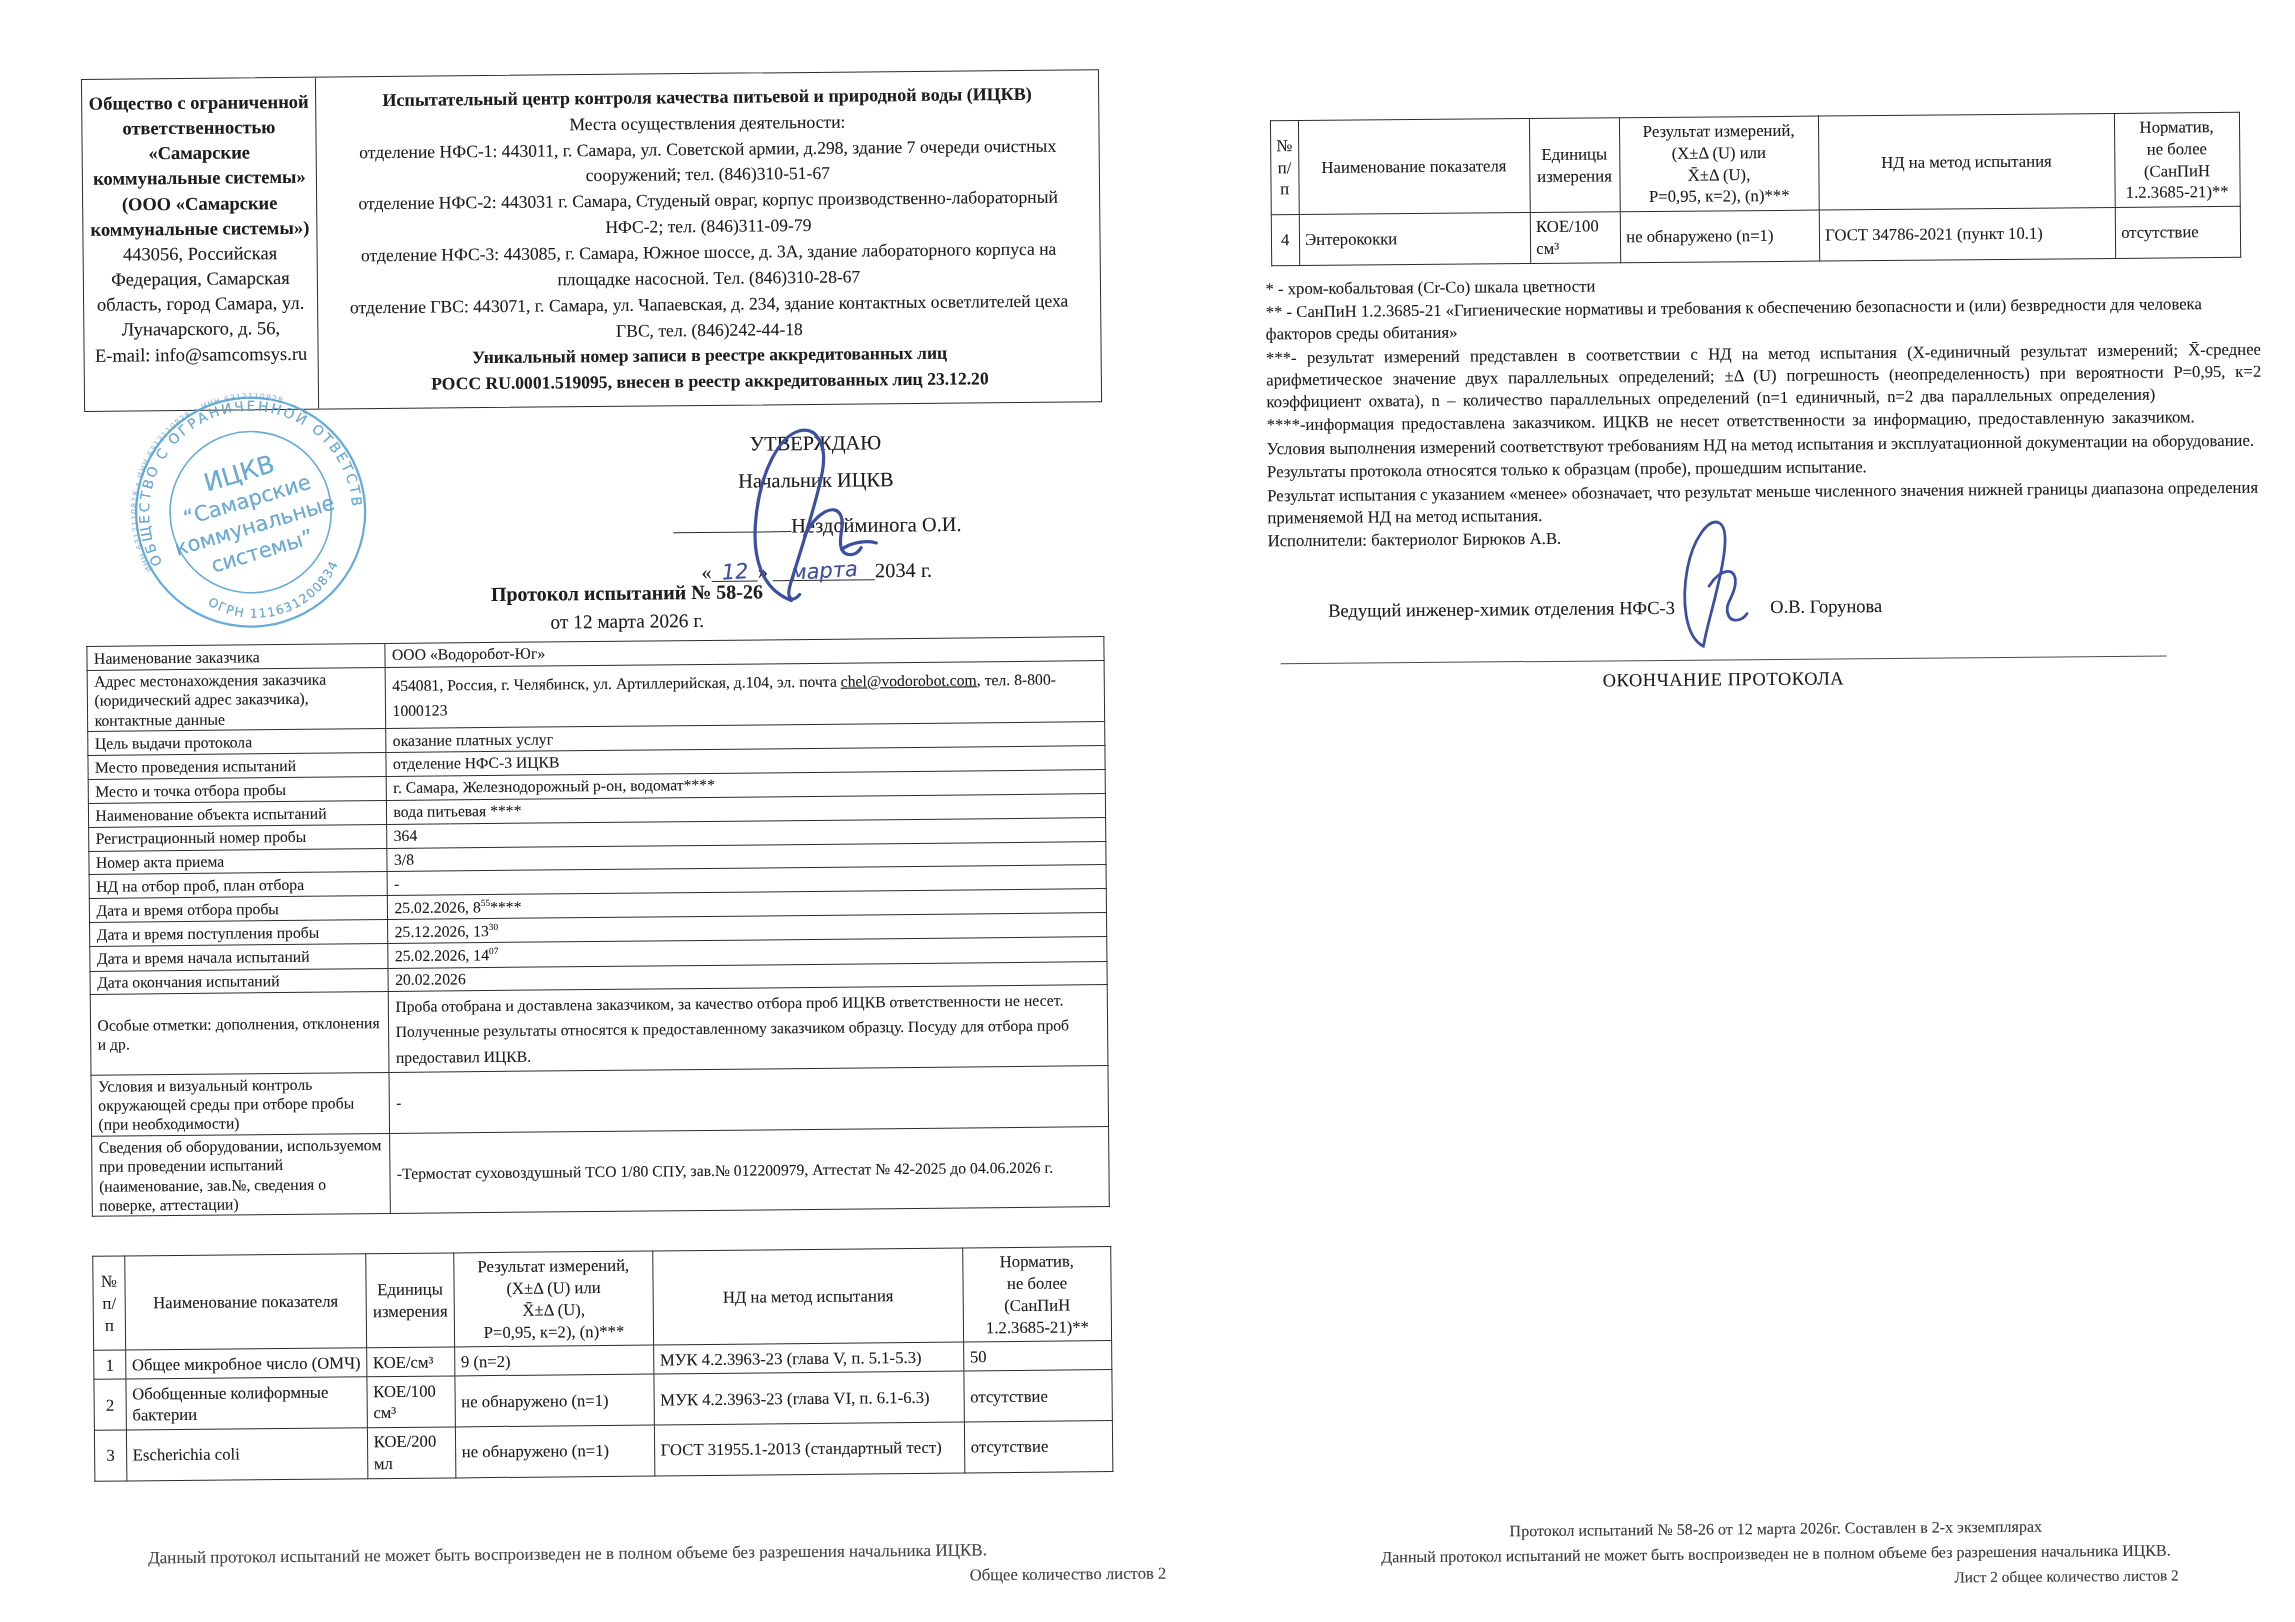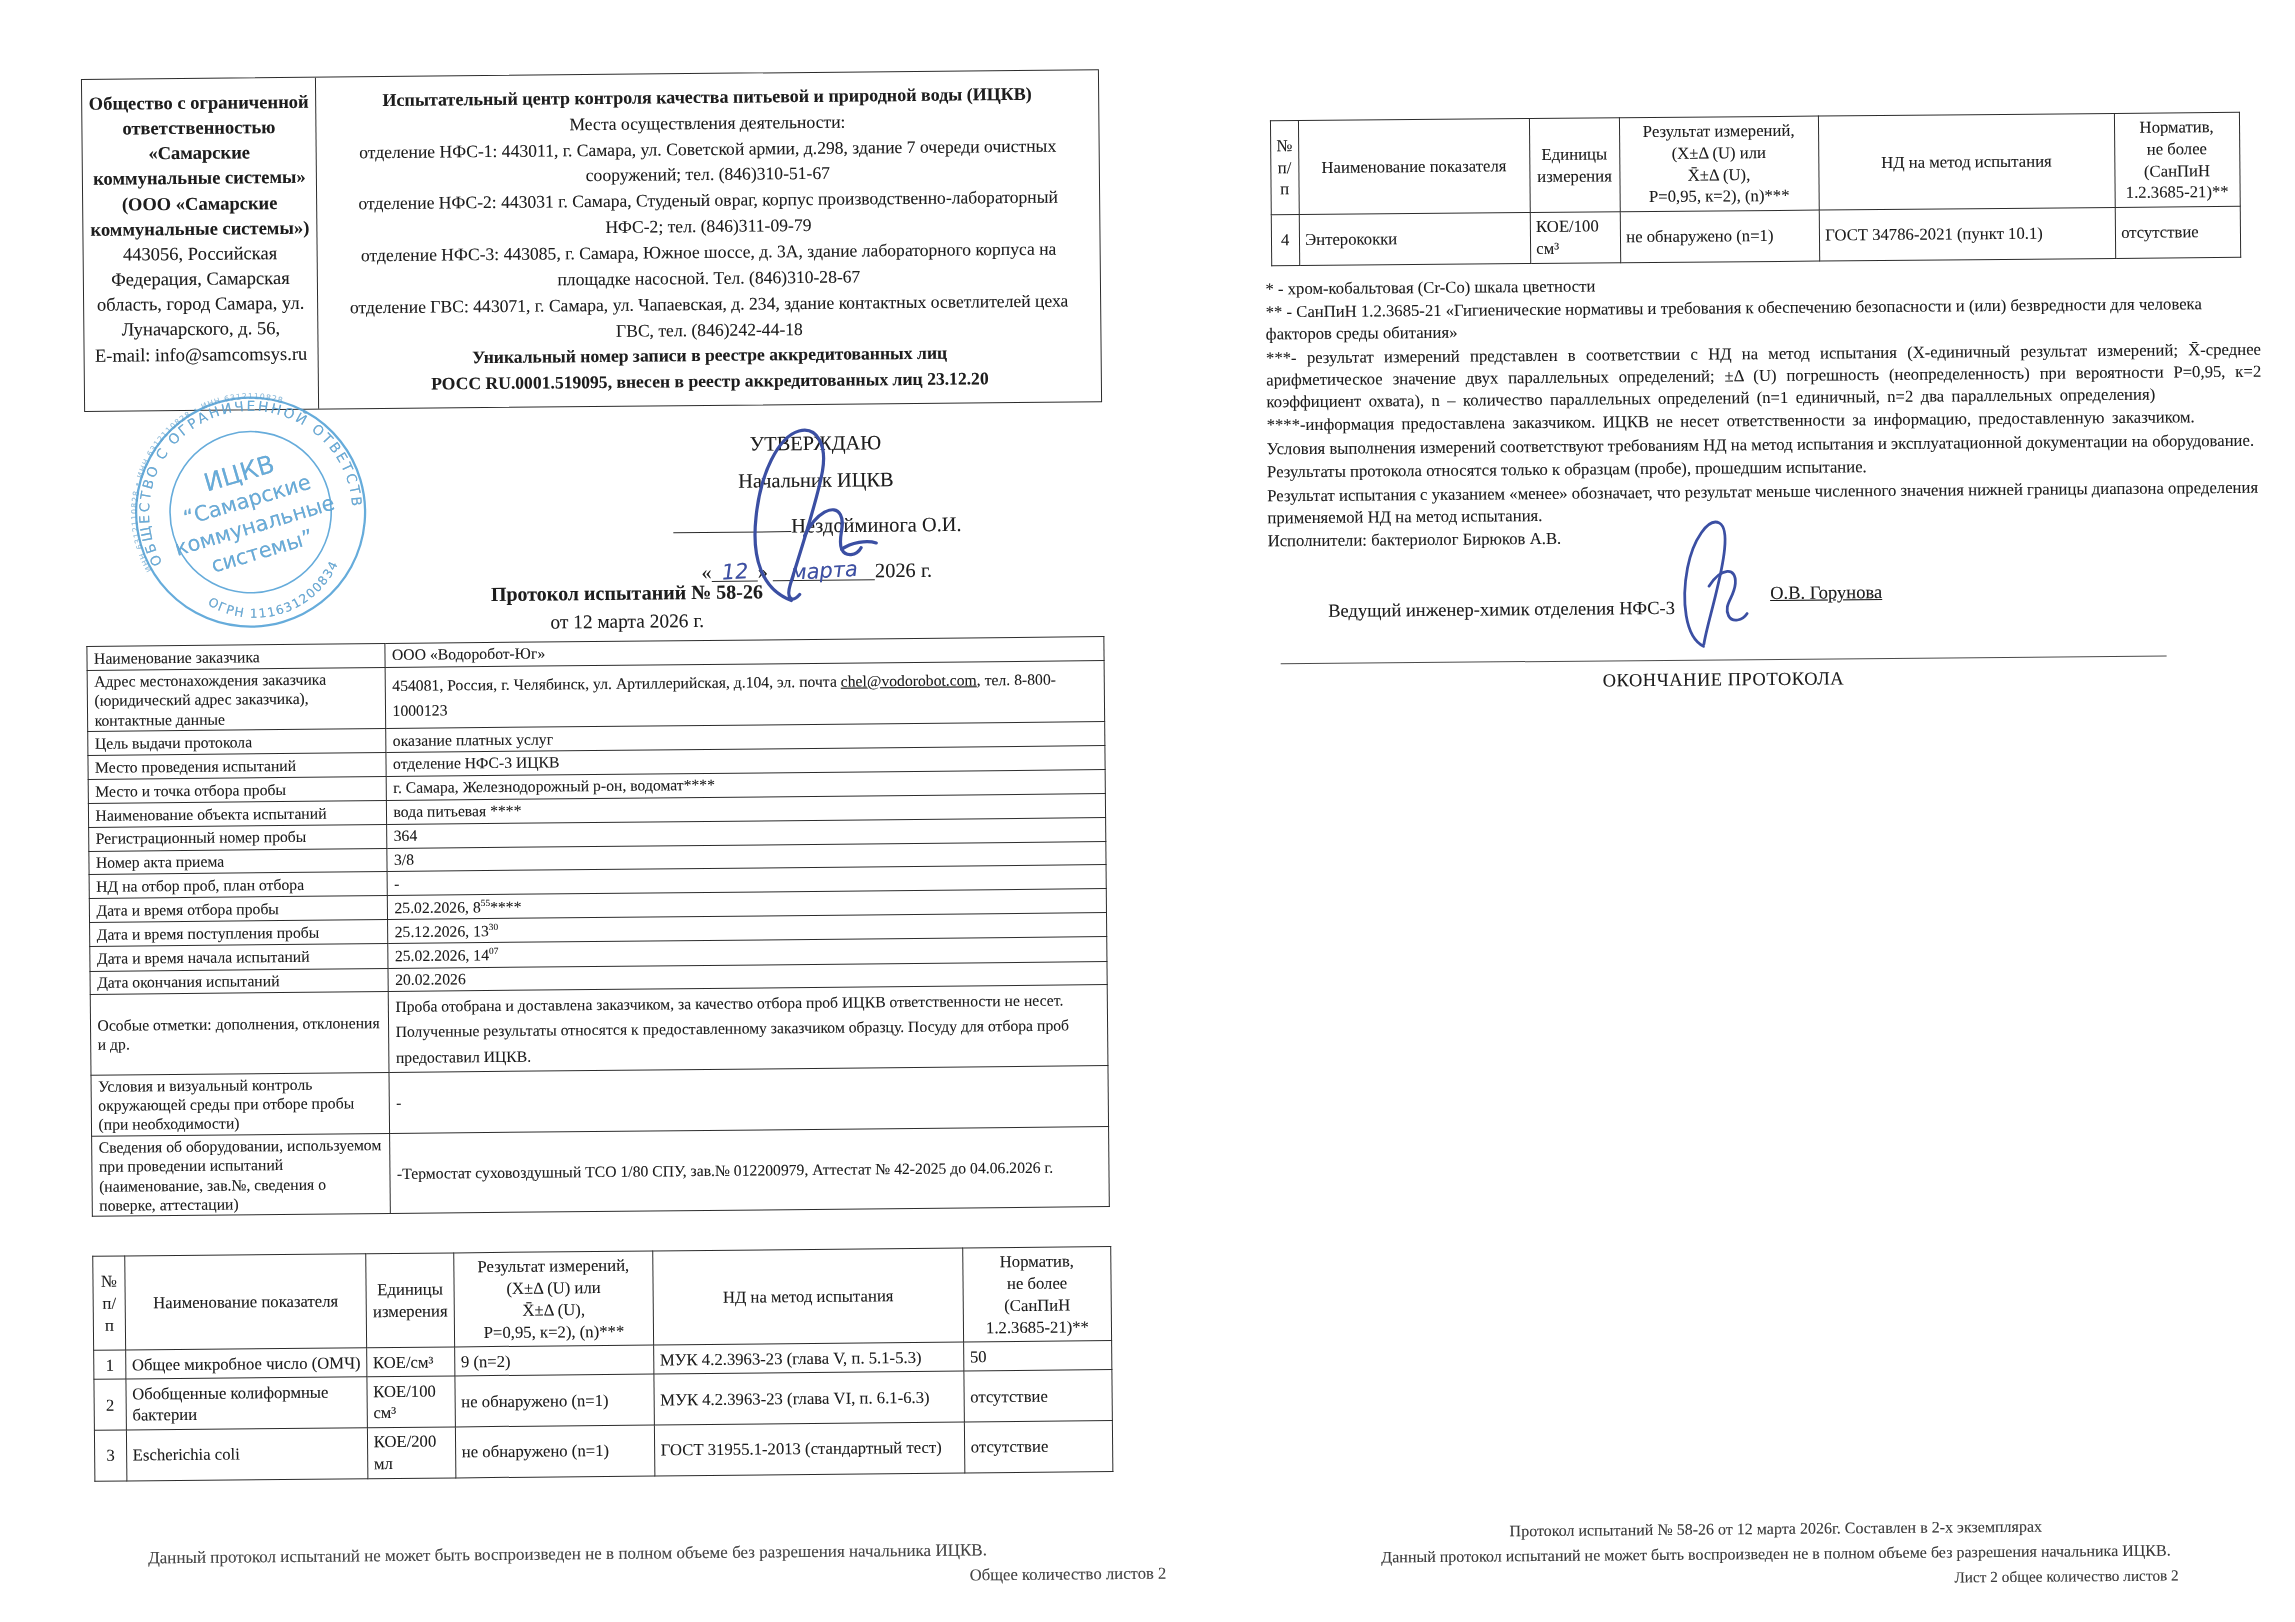--- a/index.html
+++ b/index.html
@@ -60,21 +60,21 @@
   
   .f1a{position:absolute;top:1544px;left:53px;font-size:17px;color:#474747;}
   .f1b{position:absolute;top:1569px;left:0;width:1071px;text-align:right;font-size:16.7px;color:#474747;}
 
   
   .fnotes{margin-top:12px;width:995px;font-size:16.7px;line-height:1.32;}
   .fn{margin-bottom:1.4px;}
   .fn.just{text-align:justify;word-spacing:3.2px;}
   .signoff{position:relative;margin-top:33px;height:58px;font-size:18.5px;}
   .so-role{position:absolute;left:60px;top:16px;}
-  .so-name{position:absolute;left:502px;top:2px;text-decoration:underline;}
+  .so-name{position:absolute;left:502px;top:16px;}
   .sig2{position:absolute;left:391px;top:-74px;}
   .endline{margin:19.4px 0 0 11.6px;width:886px;border-top:1.4px solid #4a4a4a;}
   .endlabel{margin-top:9.3px;width:909px;text-align:center;font-size:18.5px;letter-spacing:0.5px;}
   .foot2{position:absolute;top:1517px;left:0;width:999px;font-size:16px;color:#3c3c3c;line-height:1.55;}
   .f2a{text-align:center;}
   .f2b{text-align:center;}
   .f2c{text-align:right;padding-right:97px;font-size:15.3px;}
 </style>
 </head>
 <body>
@@ -124,21 +124,21 @@
     <svg class="sig1" width="157" height="194" viewBox="0 0 340 420">
       <g fill="none" stroke="#3b4fa3" stroke-width="7" stroke-linecap="round">
         <path d="M 120,395 C 55,370 35,300 45,215 C 55,120 95,40 140,28 C 180,18 200,60 190,115 C 178,180 140,290 118,360 C 108,392 122,400 138,382"></path>
         <path d="M 150,255 C 175,205 215,185 228,210 C 240,232 220,262 230,285 C 238,302 262,300 272,282"></path>
         <path d="M 230,285 C 250,270 285,265 305,272"></path>
       </g>
     </svg>
     <div class="ap1">УТВЕРЖДАЮ</div>
     <div class="ap2">Начальник ИЦКВ</div>
     <div class="ap3"><span class="blank b1"></span><span>Нездойминога О.И.</span></div>
-    <div class="ap4"><span>«</span><span class="blank b2"><span class="hand">12</span></span><span>»</span> <span class="blank b3"><span class="hand">марта</span></span><span>2026 г.</span></div>
+    <div class="ap4"><span>«</span><span class="blank b2"><span class="hand">12</span></span><span>»</span> <span class="blank b3"><span class="hand">марта</span></span><span>2034 г.</span></div>
   </div>
 
   <div class="t1">Протокол испытаний № 58-26</div>
   <div class="t2">от 12 марта 2026 г.</div>
 
   <div class="flow1">
     <table class="details">
       <colgroup>
           <col style="width:298px">
           <col>

